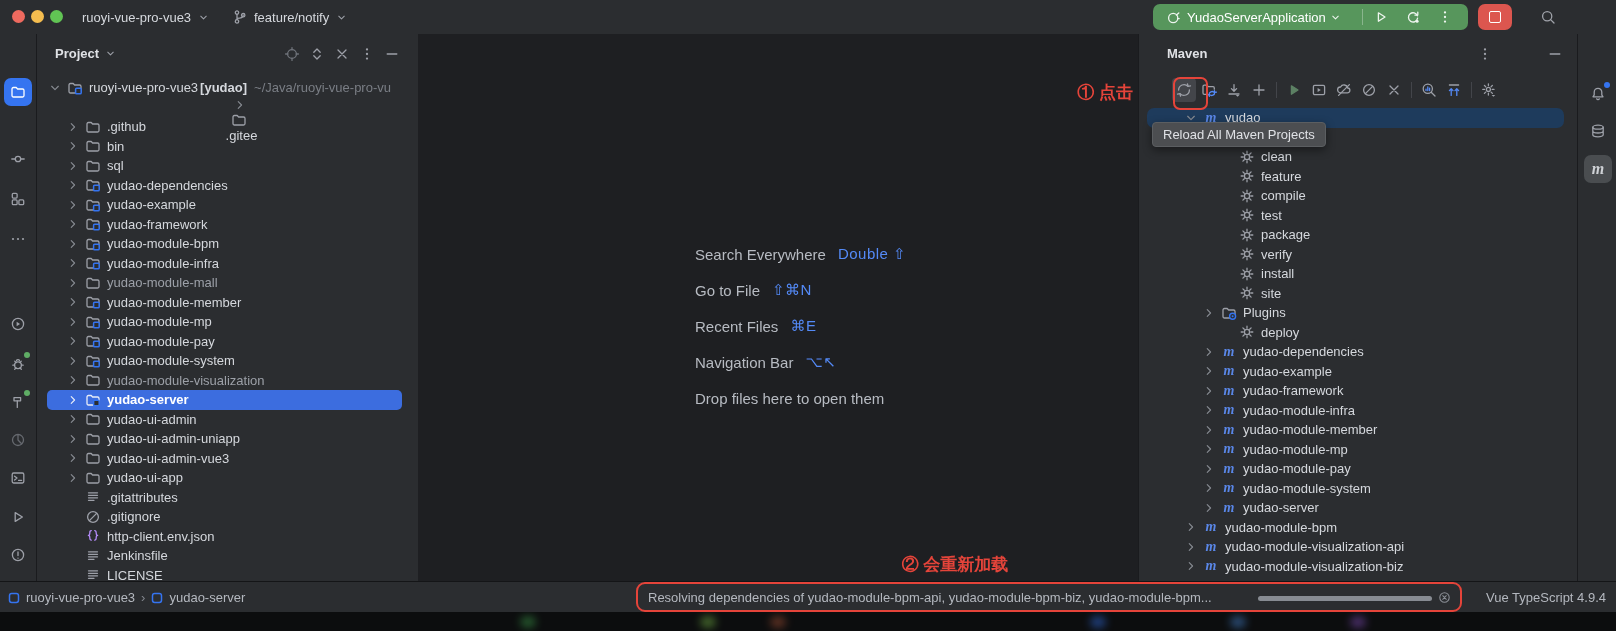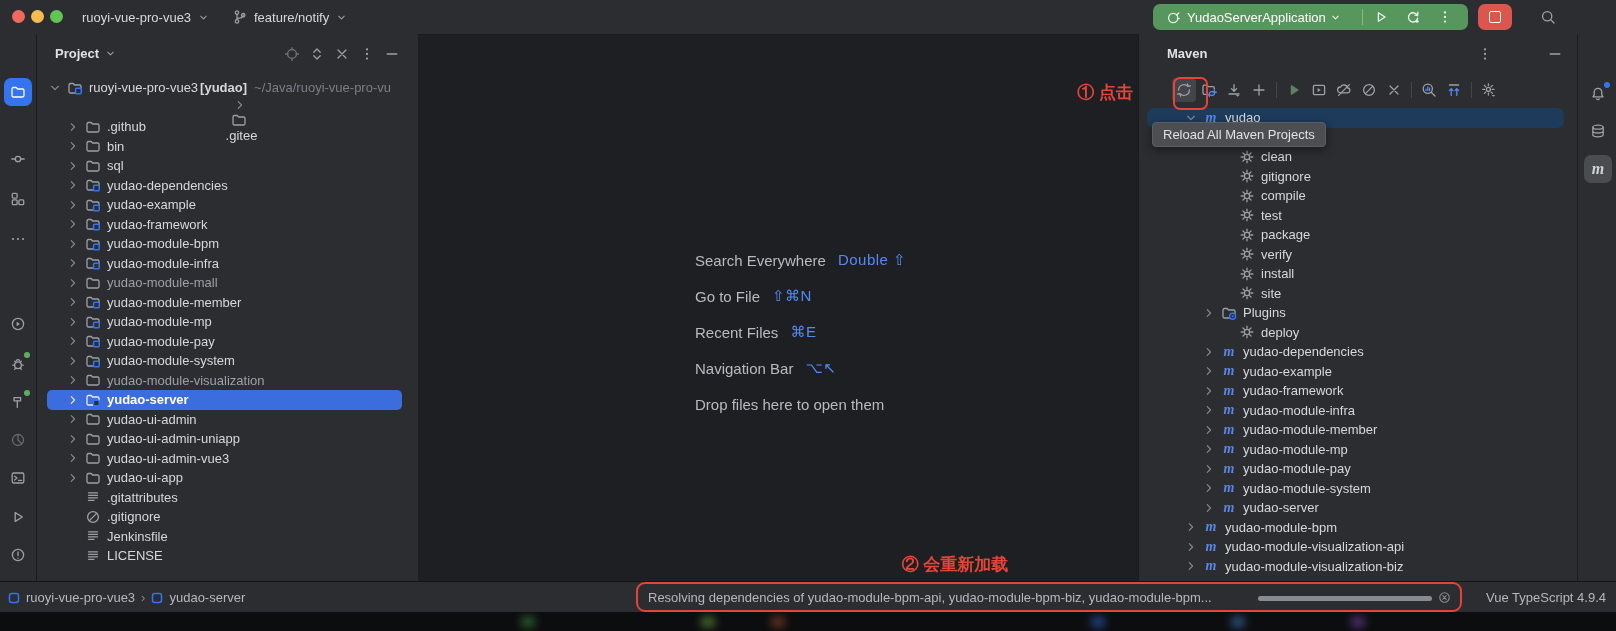--- a/index.html
+++ b/index.html
@@ -47,21 +47,21 @@
   .trow .path{color:#7a7e85;margin-left:7px}
   .trow.gray .lbl{color:#9ca0a8}
   #project-tree .trow{margin-left:10px}
   #project-tree .trow.selected{background:#3c6ddf;border-radius:5px;margin-right:16px;color:#fff}
   #project-tree .trow.selected .lbl{font-weight:700}
   #project-tree .trow.selected .chv,#project-tree .trow.selected .ico{color:#e8edf8}
   #maven-tree .trow{margin-left:8px}
   #maven-tree .trow.selected{background:#1e3b5c;border-radius:7px;margin-right:14px}
   .m-glyph{font-family:"Liberation Serif",serif;font-style:italic;font-weight:700;color:#5a87e8;font-size:14px}
   
-  #editor{left:418px;top:40px;width:720px;height:547px;background:#1e1f22}
+  #editor{left:418px;top:34px;width:720px;height:547px;background:#1e1f22}
   #shortcuts{position:absolute;left:277px;top:210px}
   .sc-row{height:20px;margin-bottom:16px;display:flex;align-items:center;gap:12px;font-size:15px;color:#b7bbc2}
   .sc-key{color:#548af7;letter-spacing:.5px}
   
   #statusbar{left:0;top:581px;width:1616px;height:31px;background:#2b2d30;border-top:1px solid #141517;color:#b4b8bf}
   #crumbs{position:absolute;left:8px;top:0;height:31px;display:flex;align-items:center;gap:6px}
   .crumb-sep{color:#84888f}
   #progress-text{position:absolute;left:648px;top:0;height:31px;display:flex;align-items:center;color:#b4b8bf}
   #progress-bar{position:absolute;left:1258px;top:14px;width:174px;height:4.5px;border-radius:3px;background:#878b92}
   #progress-cancel{position:absolute;left:1438px;top:9px;color:#8a8e95}
@@ -603,20 +603,29 @@
         <span class="ico">
           <svg width="16" height="16" viewBox="0 0 16 16" fill="none" stroke="currentColor" stroke-width="1.3" stroke-linecap="round" stroke-linejoin="round">
             <circle cx="8" cy="8" r="5.4"></circle>
             <path d="M4.4 11.6 11.6 4.4"></path>
           </svg>
         </span>
         <span class="lbl">.gitignore</span>
       </div>
       <div class="trow" style="padding-left: 18px;">
         <span class="chv"></span>
+        <span class="ico" style="color: rgb(177, 137, 245);">
+          <svg width="16" height="16" viewBox="0 0 16 16" fill="none" stroke="currentColor" stroke-width="1.3" stroke-linecap="round" stroke-linejoin="round">
+            <path d="M6.3 2.6c-1.5 0-1.5 1.1-1.5 2.4S4.8 7.4 3.4 7.4c1.4 0 1.4 1.1 1.4 2.4s0 2.4 1.5 2.4M9.7 2.6c1.5 0 1.5 1.1 1.5 2.4s0 2.4 1.4 2.4c-1.4 0-1.4 1.1-1.4 2.4s0 2.4-1.5 2.4"></path>
+          </svg>
+        </span>
+        <span class="lbl">http-client.env.json</span>
+      </div>
+      <div class="trow" style="padding-left: 18px;">
+        <span class="chv"></span>
         <span class="ico">
           <svg width="16" height="16" viewBox="0 0 16 16" fill="none" stroke="currentColor" stroke-width="1.3" stroke-linecap="round" stroke-linejoin="round">
             <path d="M3.5 3.8h9M3.5 6.3h9M3.5 8.8h9M3.5 11.3h5.5"></path>
           </svg>
         </span>
         <span class="lbl">Jenkinsfile</span>
       </div>
       <div class="trow" style="padding-left: 18px;">
         <span class="chv"></span>
         <span class="ico">
@@ -770,21 +779,21 @@
         <span class="lbl">clean</span>
       </div>
       <div class="trow" style="padding-left: 72px;">
         <span class="chv"></span>
         <span class="ico">
           <svg width="16" height="16" viewBox="0 0 16 16" fill="none" stroke="currentColor" stroke-width="1.3" stroke-linecap="round" stroke-linejoin="round">
             <circle cx="8" cy="8" r="2.6"></circle>
             <path d="M8 2.2v2M8 11.8v2M2.2 8h2M11.8 8h2M3.9 3.9l1.4 1.4M10.7 10.7l1.4 1.4M3.9 12.1l1.4-1.4M10.7 5.3l1.4-1.4"></path>
           </svg>
         </span>
-        <span class="lbl">gitignore</span>
+        <span class="lbl">feature</span>
       </div>
       <div class="trow" style="padding-left: 72px;">
         <span class="chv"></span>
         <span class="ico">
           <svg width="16" height="16" viewBox="0 0 16 16" fill="none" stroke="currentColor" stroke-width="1.3" stroke-linecap="round" stroke-linejoin="round">
             <circle cx="8" cy="8" r="2.6"></circle>
             <path d="M8 2.2v2M8 11.8v2M2.2 8h2M11.8 8h2M3.9 3.9l1.4 1.4M10.7 10.7l1.4 1.4M3.9 12.1l1.4-1.4M10.7 5.3l1.4-1.4"></path>
           </svg>
         </span>
         <span class="lbl">compile</span>

